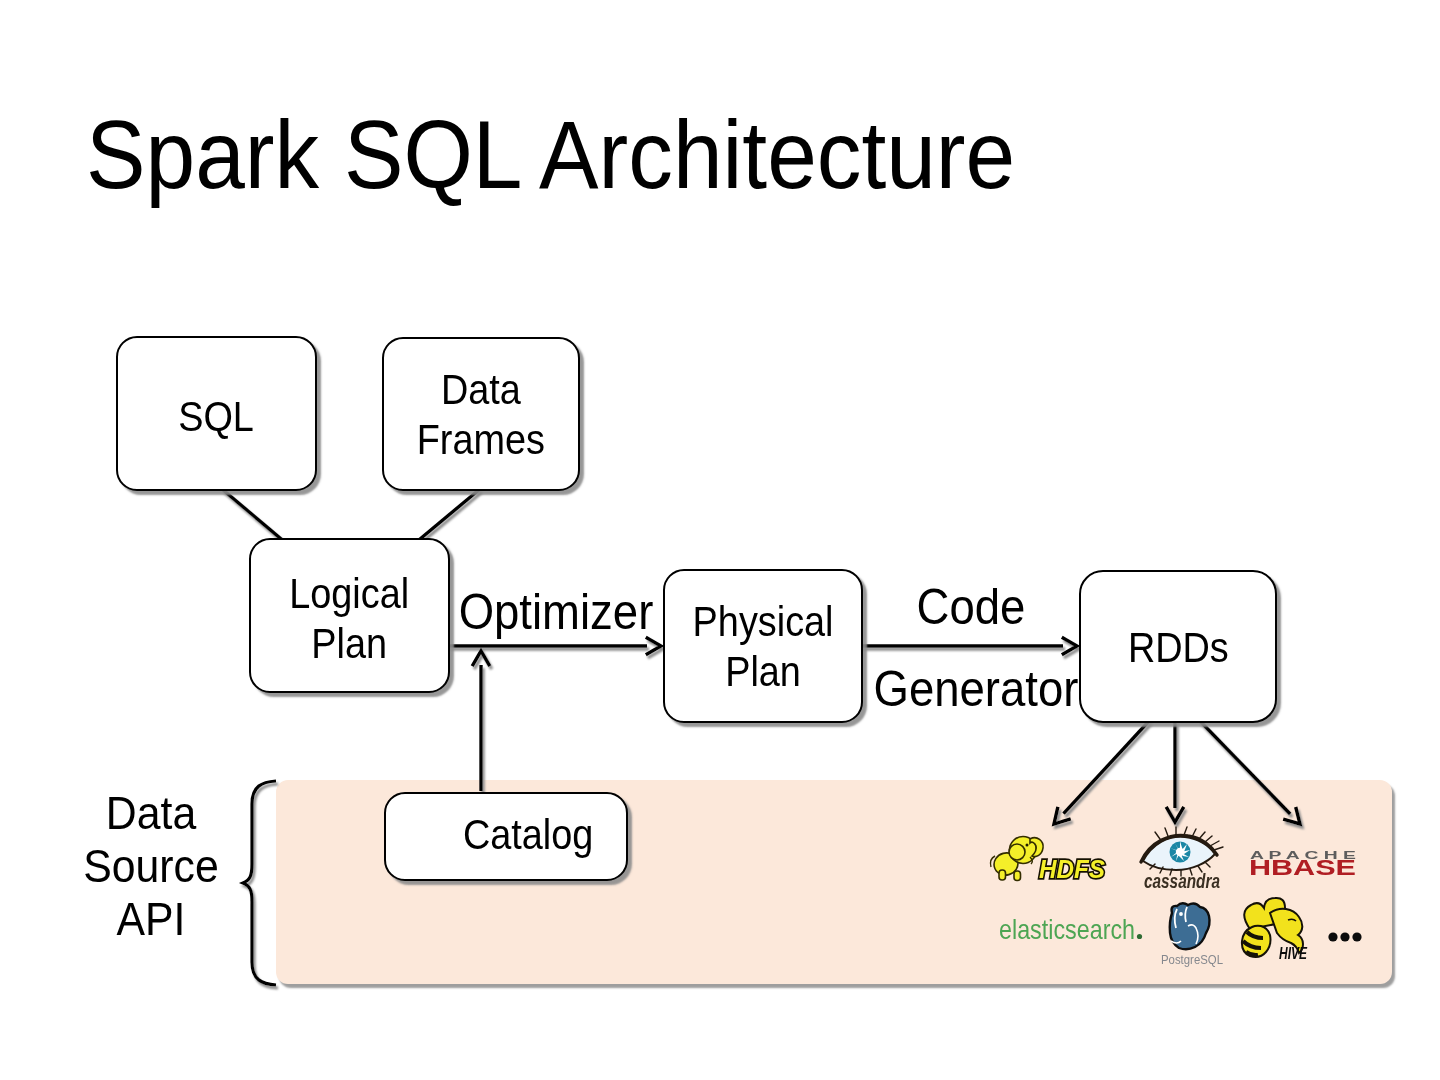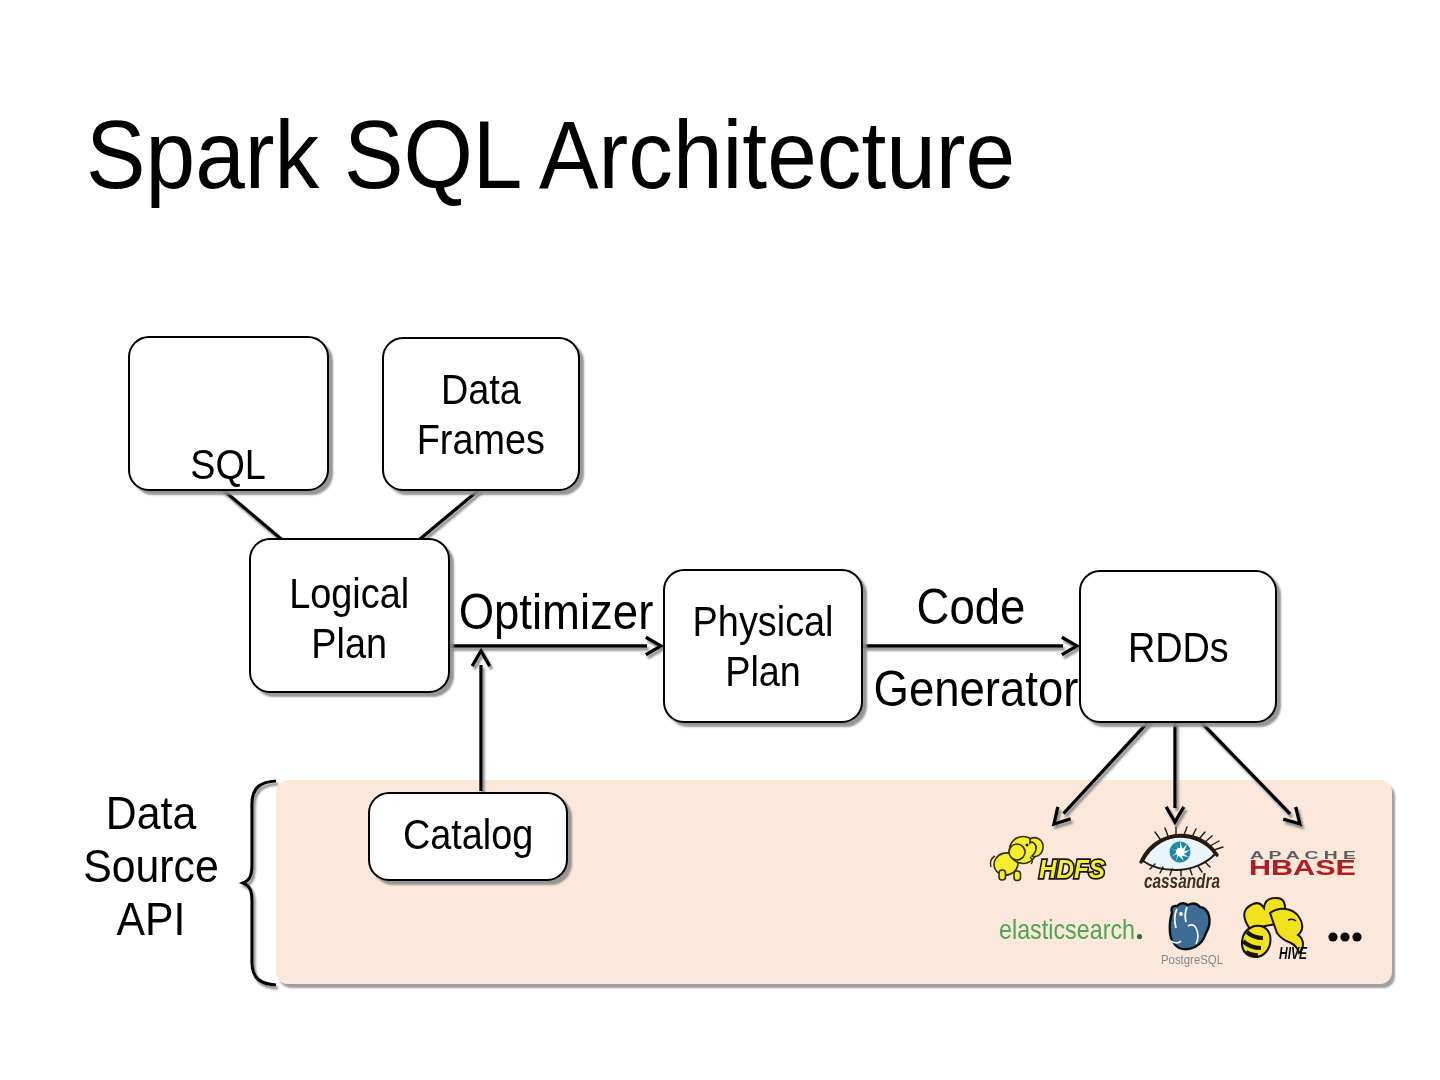--- a/index.html
+++ b/index.html
@@ -46,36 +46,36 @@
       <polyline points="1183.8,806.8 1175,822 1166.2,806.8"></polyline>
       <line x1="1199" y1="720" x2="1290.2" y2="814.0"></line>
       <polyline points="1295.7,807.0 1300,824 1283.2,819.2"></polyline>
       <path id="brace" d="M 276,781 C 262,782 252,786 252,804
         L 252,864 C 252,876 250,880 243,883
         C 250,886 252,890 252,902
         L 252,962 C 252,980 262,984 276,985" stroke-width="3.2"></path>
     </g>
   </svg>
 
-  <div class="abs box" style="left:128px;top:336px;width:197px;height:151px;align-items:flex-end;">
+  <div class="abs box" style="left:116px;top:336px;width:197px;height:151px;">
       <span style="margin-top:4px">SQL</span>
     </div>
   <div class="abs box" style="left:382px;top:337px;width:194px;height:150px;">
       <span>Data<br>Frames</span>
     </div>
   <div class="abs box" style="left:249px;top:538px;width:197px;height:151px;">
       <span style="margin-top:5px">Logical<br>Plan</span>
     </div>
   <div class="abs box" style="left:663px;top:569px;width:196px;height:150px;">
       <span>Physical<br>Plan</span>
     </div>
-  <div class="abs box" style="left:1079px;top:570px;width:194px;height:149px;">
+  <div class="abs box" style="left:1079px;top:570px;width:194px;height:149px;border-radius:24px;">
       <span>RDDs</span>
     </div>
-  <div class="abs box" style="left:368px;top:792px;width:196px;height:85px;">
+  <div class="abs box" style="left:384px;top:792px;width:196px;height:85px;padding-left:44px;">
       <span style="margin-top:-6px">Catalog</span>
     </div>
 
   <div class="abs lbl" style="left:556px;top:583px;">Optimizer</div>
   <div class="abs lbl" style="left:971px;top:578px;">Code</div>
   <div class="abs lbl" style="left:976px;top:660px;">Generator</div>
   <div class="abs" style="left:51px;top:787px;width:200px;font-size:46px;line-height:53px;text-align:center;transform:scaleX(0.93);">Data<br>Source<br>API</div>
 
   <svg class="abs" style="left:980px;top:810px" width="420" height="170" viewBox="980 810 420 170" font-family="Liberation Sans, sans-serif">
 

